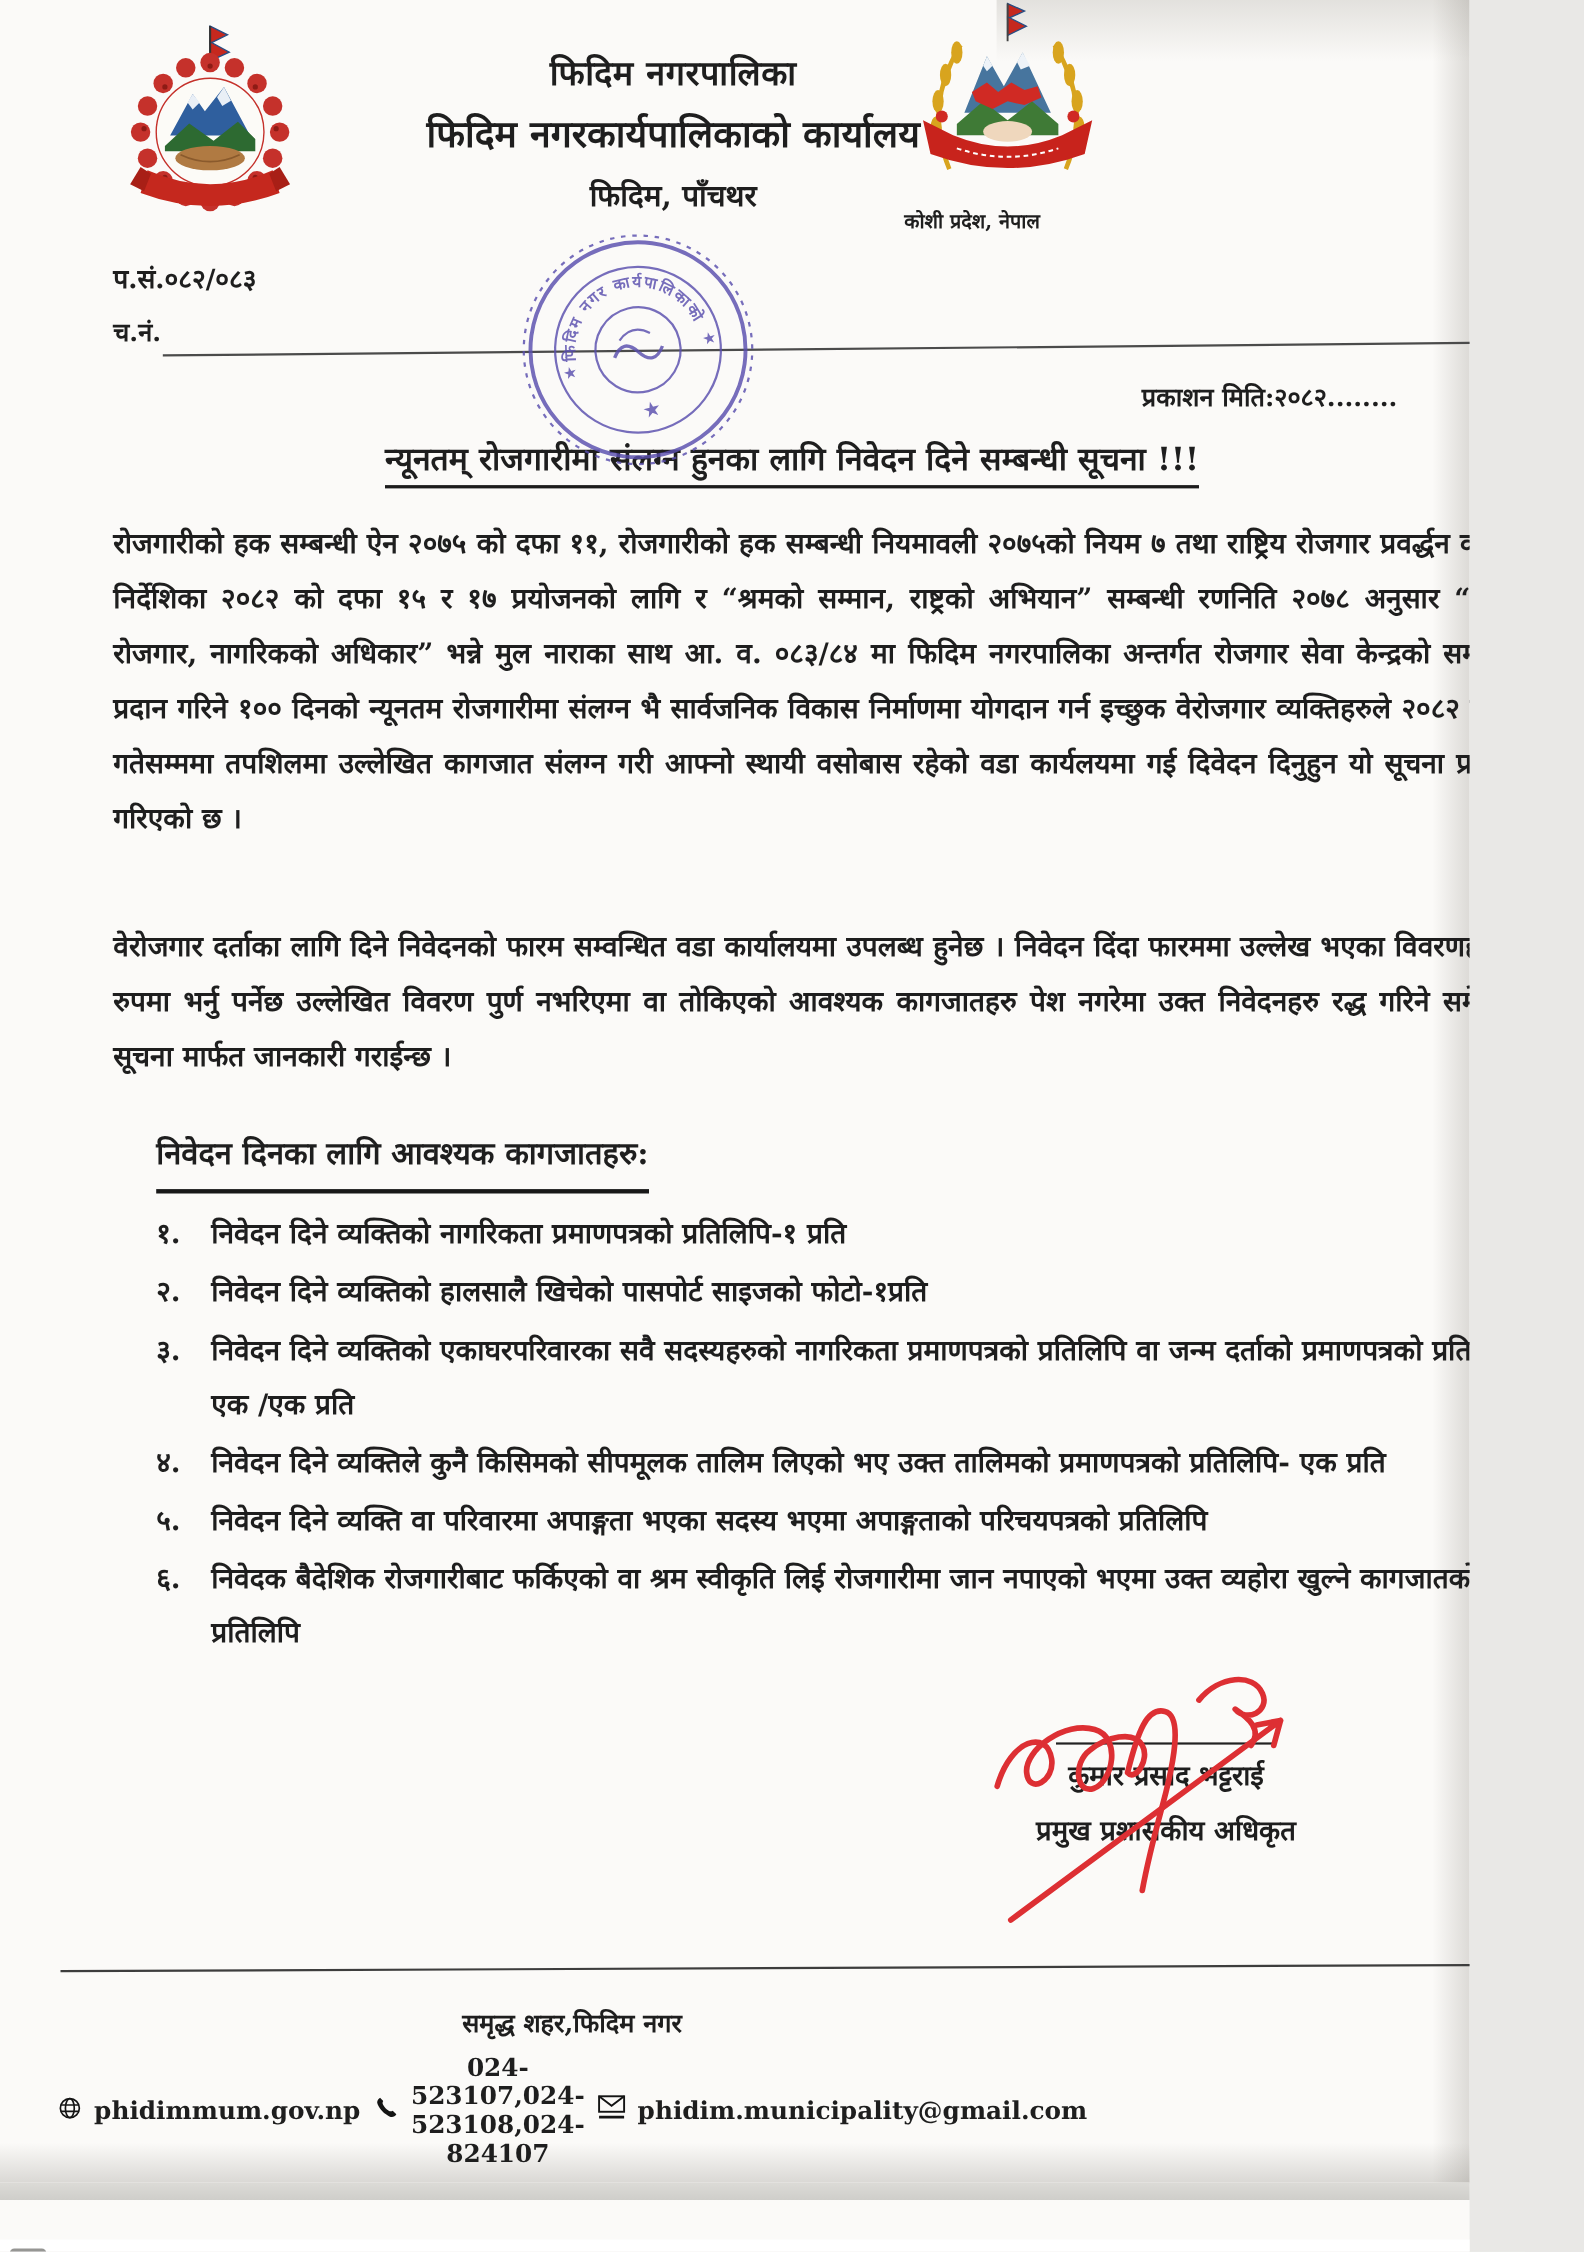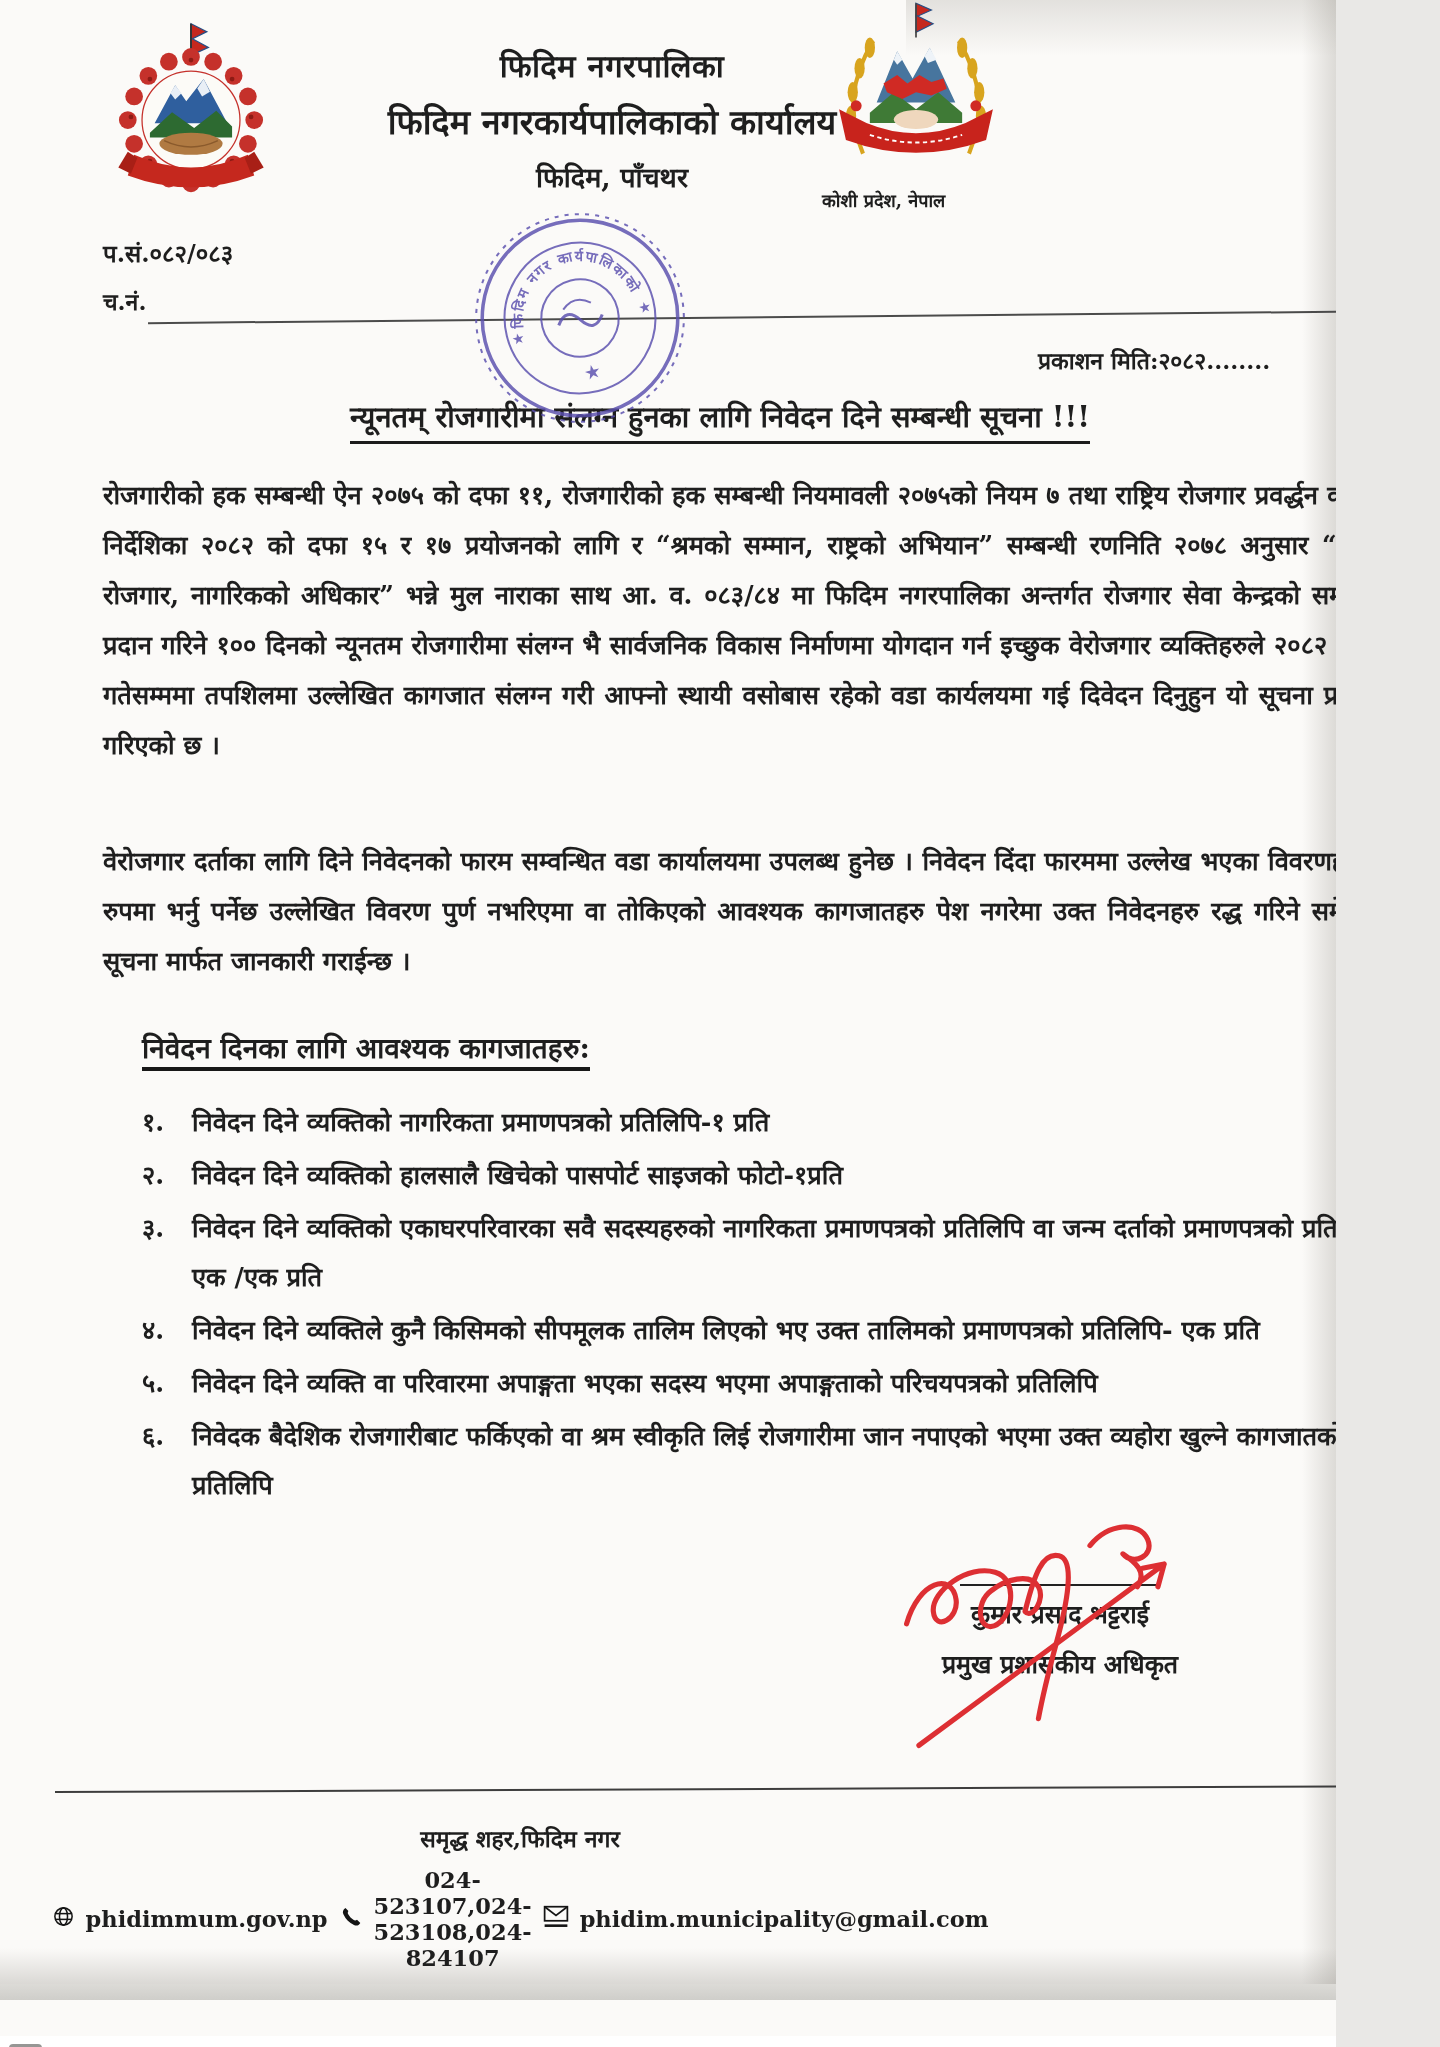--- a/index.html
+++ b/index.html
@@ -36,21 +36,21 @@
 
   .title{position:absolute;left:140px;top:396px;width:1160px;text-align:center;z-index:2;}
   .title span{font-size:29px;font-weight:bold;border-bottom:3.5px solid #1c1c1c;padding-bottom:7px;}
 
   .para{position:absolute;left:103px;width:1300px;font-size:25.5px;font-weight:bold;
     line-height:50px;text-align:justify;}
   .para1{top:470px;}
   .para2{top:836px;}
 
   .listhead{position:absolute;left:142px;top:1028px;z-index:2;}
-  .listhead span{font-size:28px;font-weight:bold;border-bottom:4px solid #181818;padding-bottom:2px;}
+  .listhead span{font-size:28px;font-weight:bold;border-bottom:4px solid #181818;padding-bottom:16px;}
 
   .doclist{position:absolute;left:142px;top:1098px;width:1276px;}
   .doc-item{display:flex;gap:16px;font-size:25.5px;font-weight:bold;line-height:49px;margin-bottom:4px;}
   .doc-item .num{flex:0 0 34px;}
   .doc-item .txt{flex:1;text-align:left;}
 
   .sigblock{position:absolute;left:880px;top:1584px;width:360px;text-align:center;z-index:2;}
   .sigline{width:200px;margin:0 auto 10px auto;border-top:2.5px solid #222;}
   .signame{font-size:25px;font-weight:bold;}
   .sigrole{font-size:25px;font-weight:bold;margin-top:16px;}

